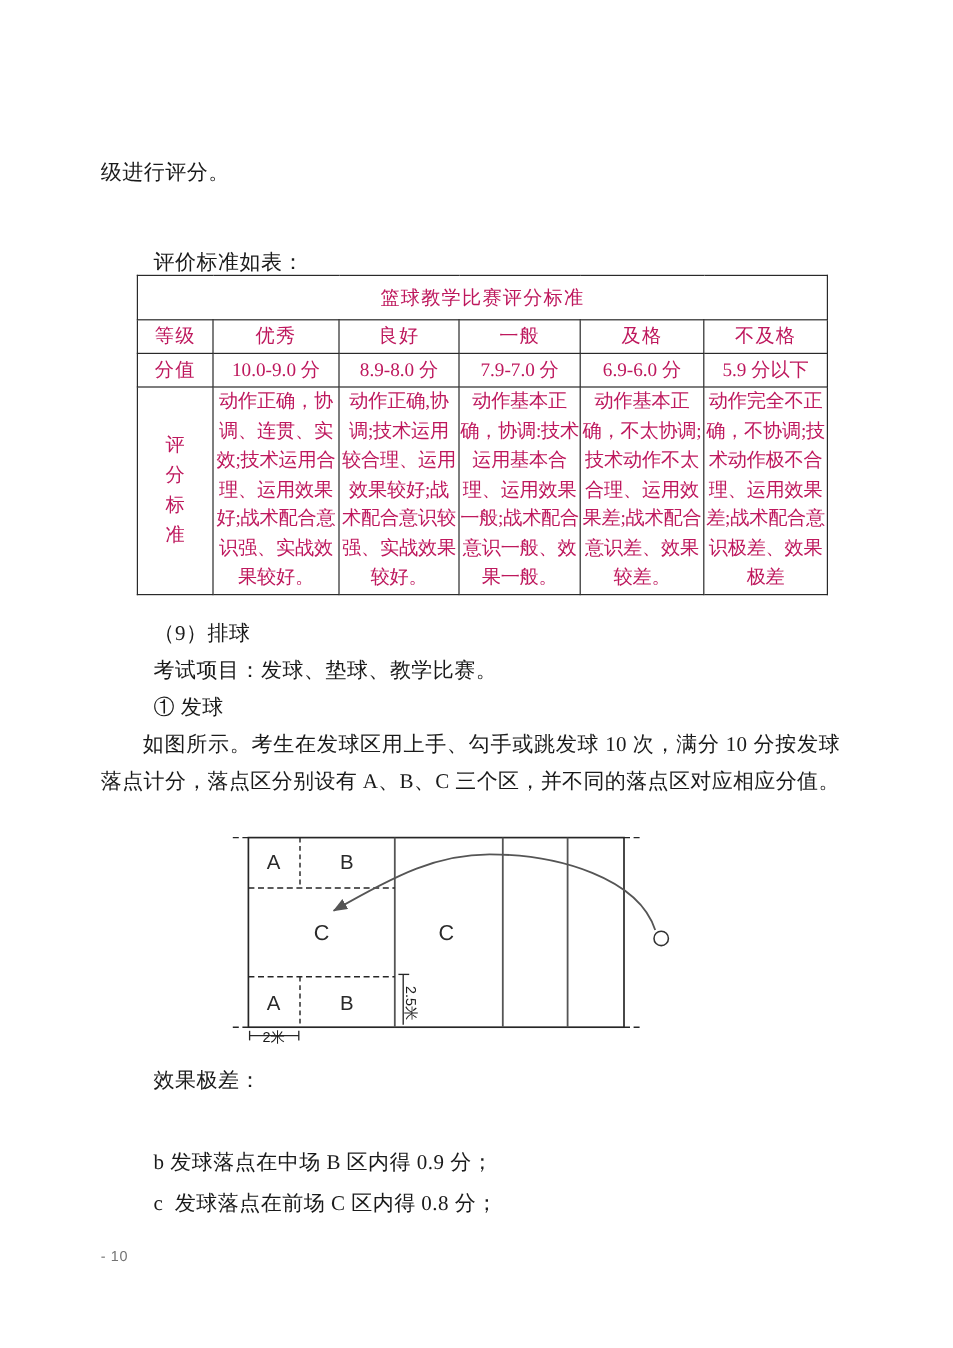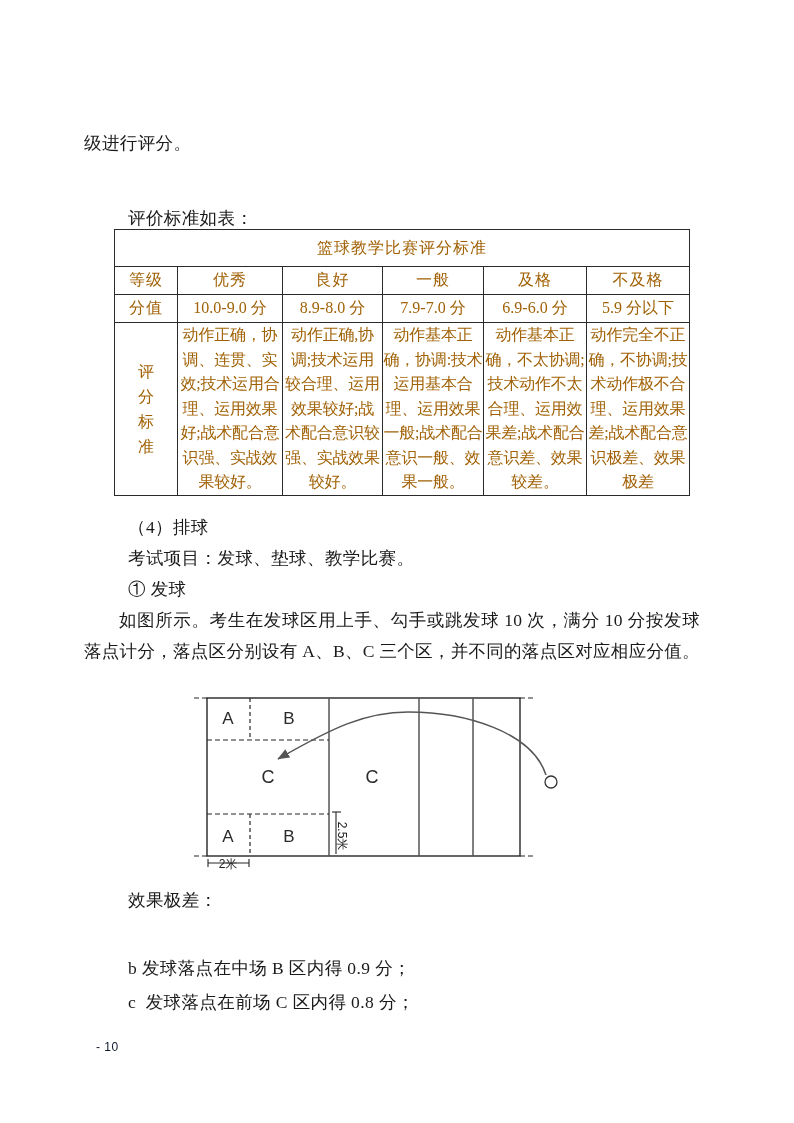--- a/index.html
+++ b/index.html
@@ -49,21 +49,21 @@
     border-collapse: collapse;
     width: 575px;
     table-layout: fixed;
   }
   table.grade-table td {
     border: 1px solid #2a2a2a;
     padding: 0;
     vertical-align: middle;
     text-align: center;
     font-size: 16px;
-    color: #a16207;
+    color: #be185d;
   }
   td.title-cell {
     height: 36px;
     font-size: 19px;
     letter-spacing: 1px;
   }
   td.hdr-cell {
     height: 27px;
     font-size: 17px;
     letter-spacing: 1px;
@@ -105,24 +105,24 @@
     left: 180px;
     top: 690px;
     width: 420px;
     height: 185px;
   }
   .diagram svg { display: block; }
 
   
   .footer {
     position: absolute;
-    left: 96px;
+    left: 84px;
     top: 1040px;
     font-size: 12px;
-    color: #0f172a;
+    color: #737373;
     letter-spacing: 0.5px;
     font-family: "Liberation Sans", sans-serif;
   }
 </style>
 </head>
 <body>
 
 <div class="page">
 
   <div class="para" style="left:84px; top:128px;">级进行评分。</div>
@@ -166,21 +166,21 @@
           <td class="crit-cell">动作正确，协调、连贯、实效;技术运用合理、运用效果好;战术配合意识强、实战效果较好。</td>
           <td class="crit-cell">动作正确,协调;技术运用较合理、运用效果较好;战术配合意识较强、实战效果较好。</td>
           <td class="crit-cell">动作基本正确，协调:技术运用基本合理、运用效果一般;战术配合意识一般、效果一般。</td>
           <td class="crit-cell">动作基本正确，不太协调;技术动作不太合理、运用效果差;战术配合意识差、效果较差。</td>
           <td class="crit-cell">动作完全不正确，不协调;技术动作极不合理、运用效果差;战术配合意识极差、效果极差</td>
         </tr>
       </tbody>
     </table>
   </div>
 
-  <div class="para" style="left:128px; top:512px;">（4）排球</div>
+  <div class="para" style="left:128px; top:512px;">（9）排球</div>
 
   <div class="para" style="left:128px; top:543px;">考试项目：发球、垫球、教学比赛。</div>
 
   <div class="para" style="left:128px; top:574px;text-align:right;">① 发球</div>
 
   <div class="para-flow" style="left:84px; top:605px; width:616px; text-indent:35px;">如图所示。考生在发球区用上手、勾手或跳发球 10 次，满分 10 分按发球落点计分，落点区分别设有 A、B、C 三个区，并不同的落点区对应相应分值。</div>
 
   <div class="diagram">
     <svg width="420" height="185" viewBox="0 0 420 185" xmlns="http://www.w3.org/2000/svg">
 

